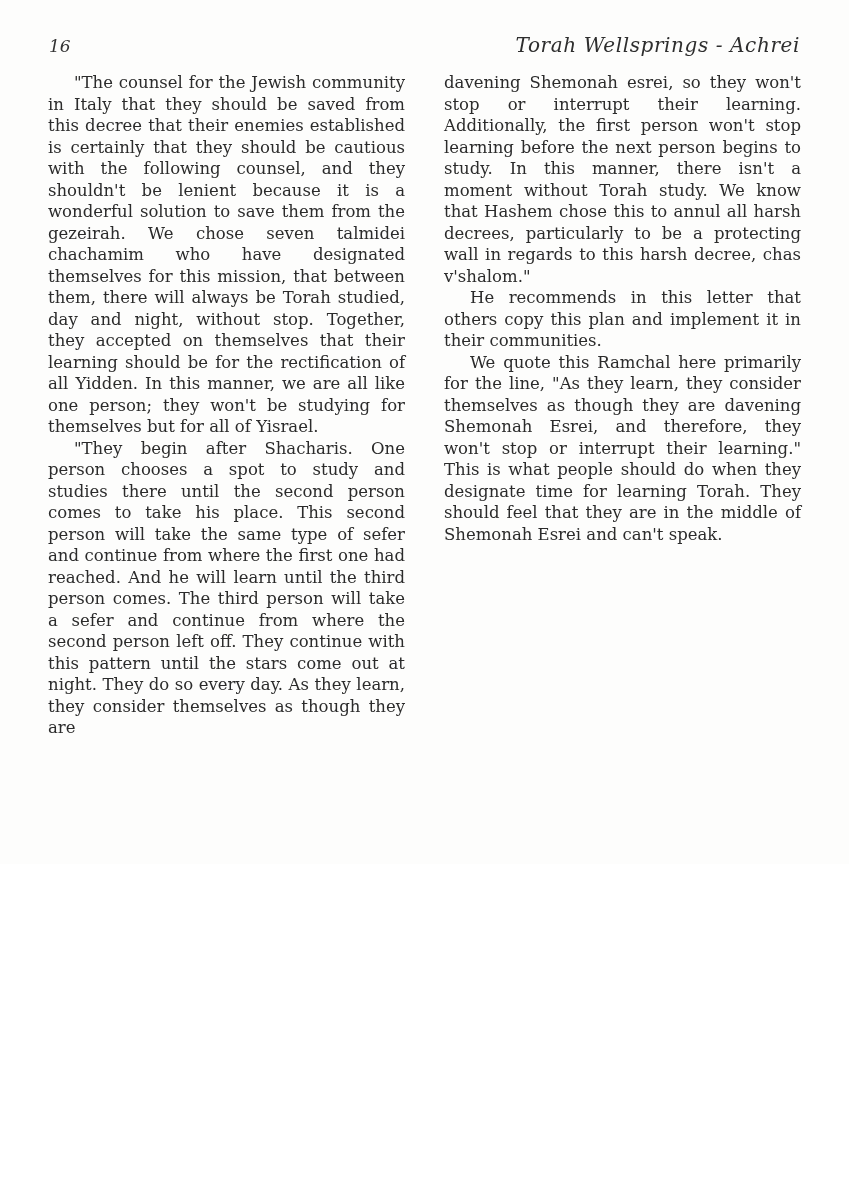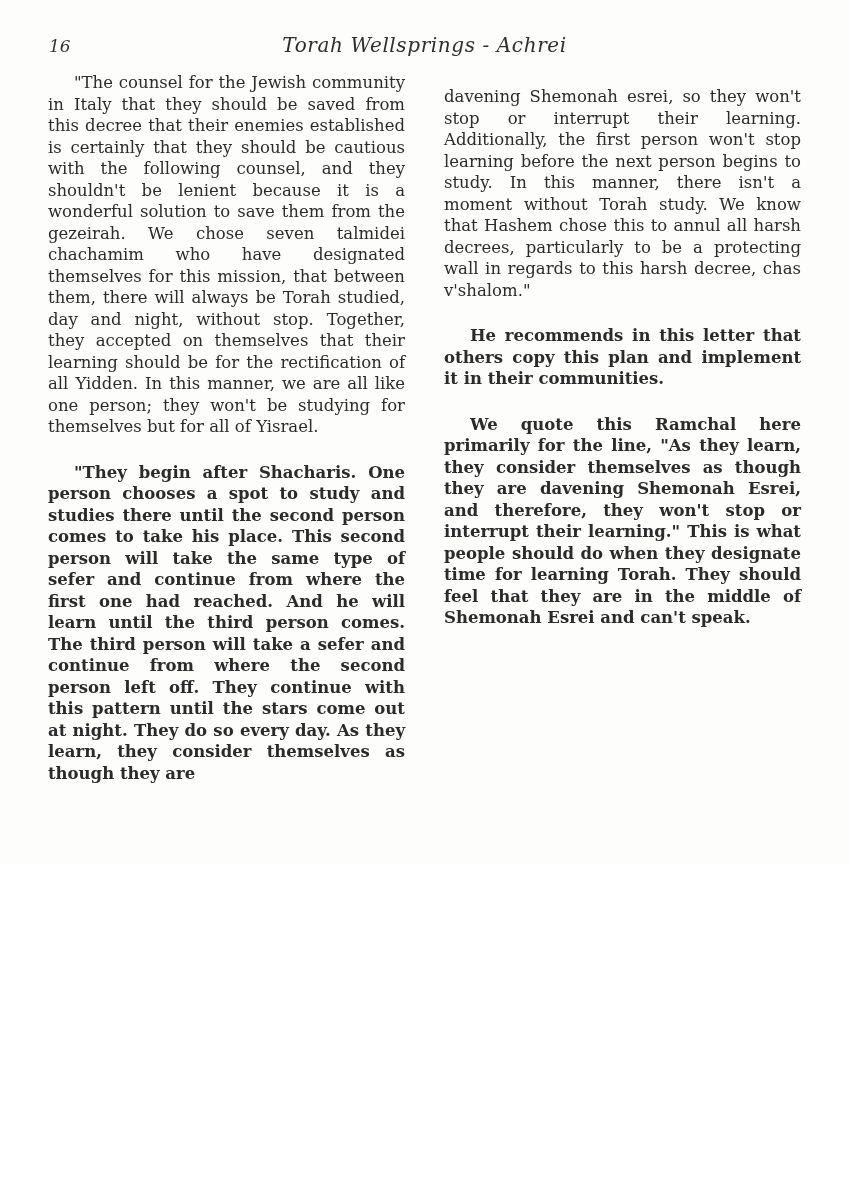--- a/index.html
+++ b/index.html
@@ -26,21 +26,21 @@
   }
   .page-number {
     position: absolute;
     left: 0;
     top: 3px;
     font-style: italic;
     font-size: 17px;
     color: #333333;
   }
   .running-title {
-    text-align: center;
+    text-align: right;
     font-style: italic;
     font-size: 20px;
     letter-spacing: 0.6px;
     color: #2e2e2e;
   }
   .columns {
     position: absolute;
     top: 72px;
     left: 48px;
     width: 753px;
@@ -53,26 +53,24 @@
     font-size: 16.5px;
     line-height: 21.5px;
     color: #2b2b2b;
   }
   .column p {
     margin: 0;
     text-indent: 26px;
     hyphens: none;
   }
   .column p + p {
-    margin-top: 24px;
-    font-weight: bold;
+    margin-top: 0;
   }
   .column p.continuation {
     text-indent: 0;
-    margin-top: 14px;
   }
 </style>
 </head>
 <body>
 
 <div class="page">
 
   <div class="header">
     <span class="page-number">16</span>
     <div class="running-title">Torah Wellsprings - Achrei</div>

